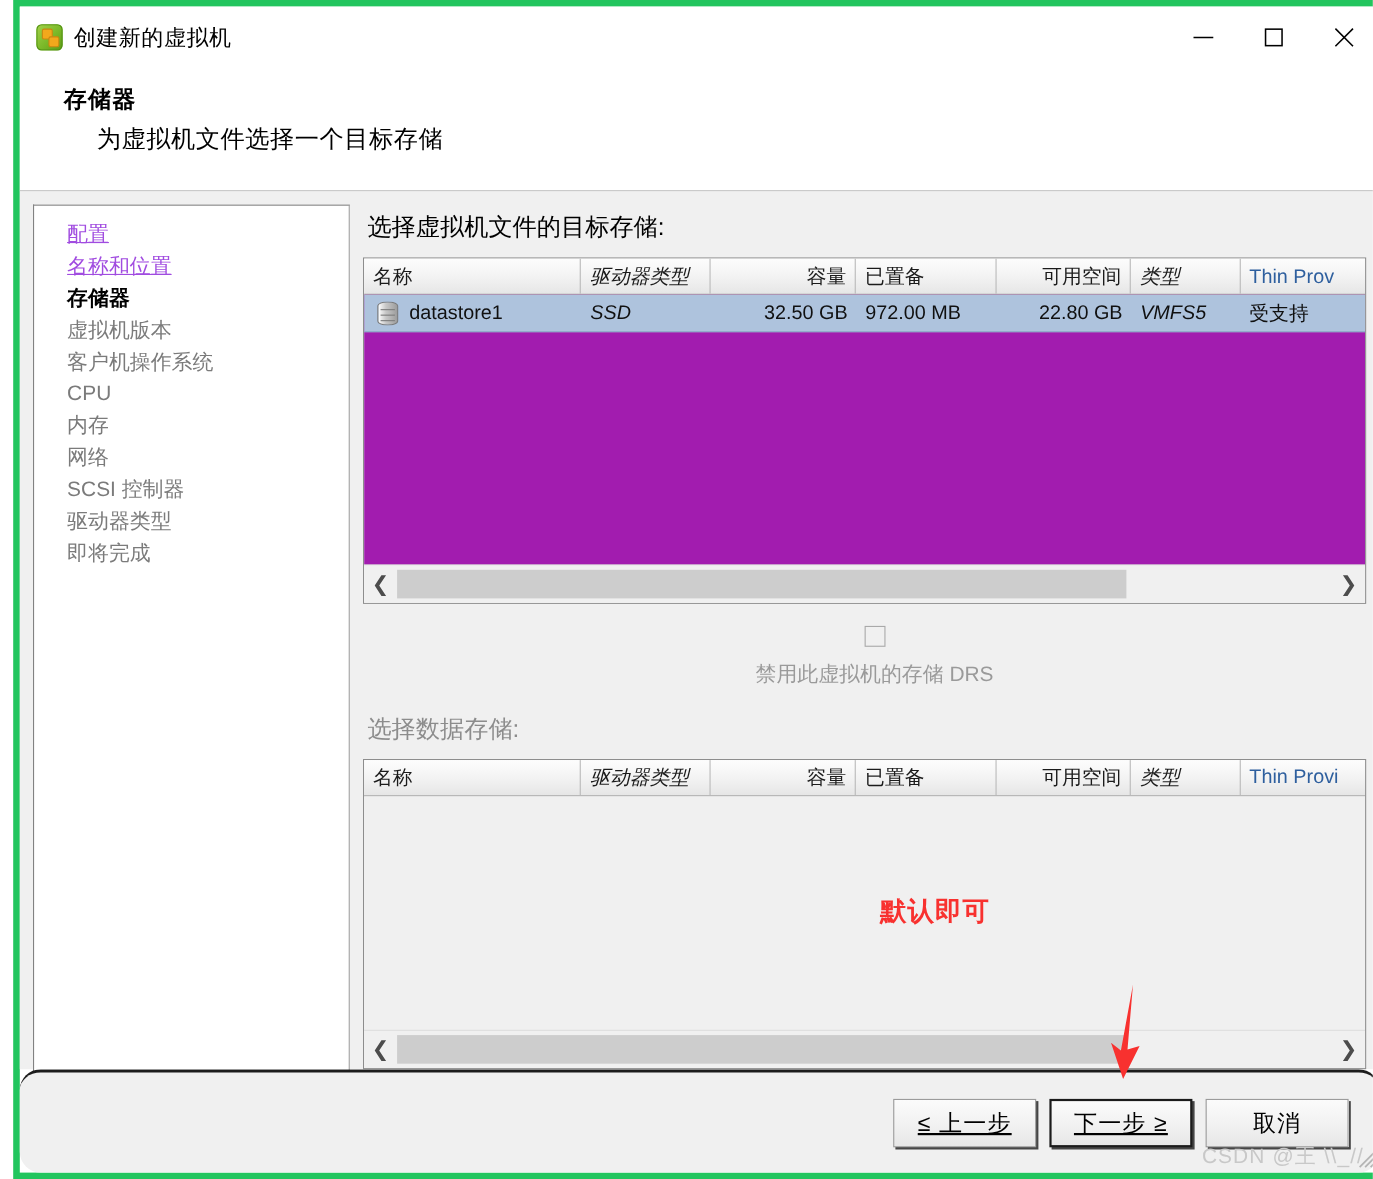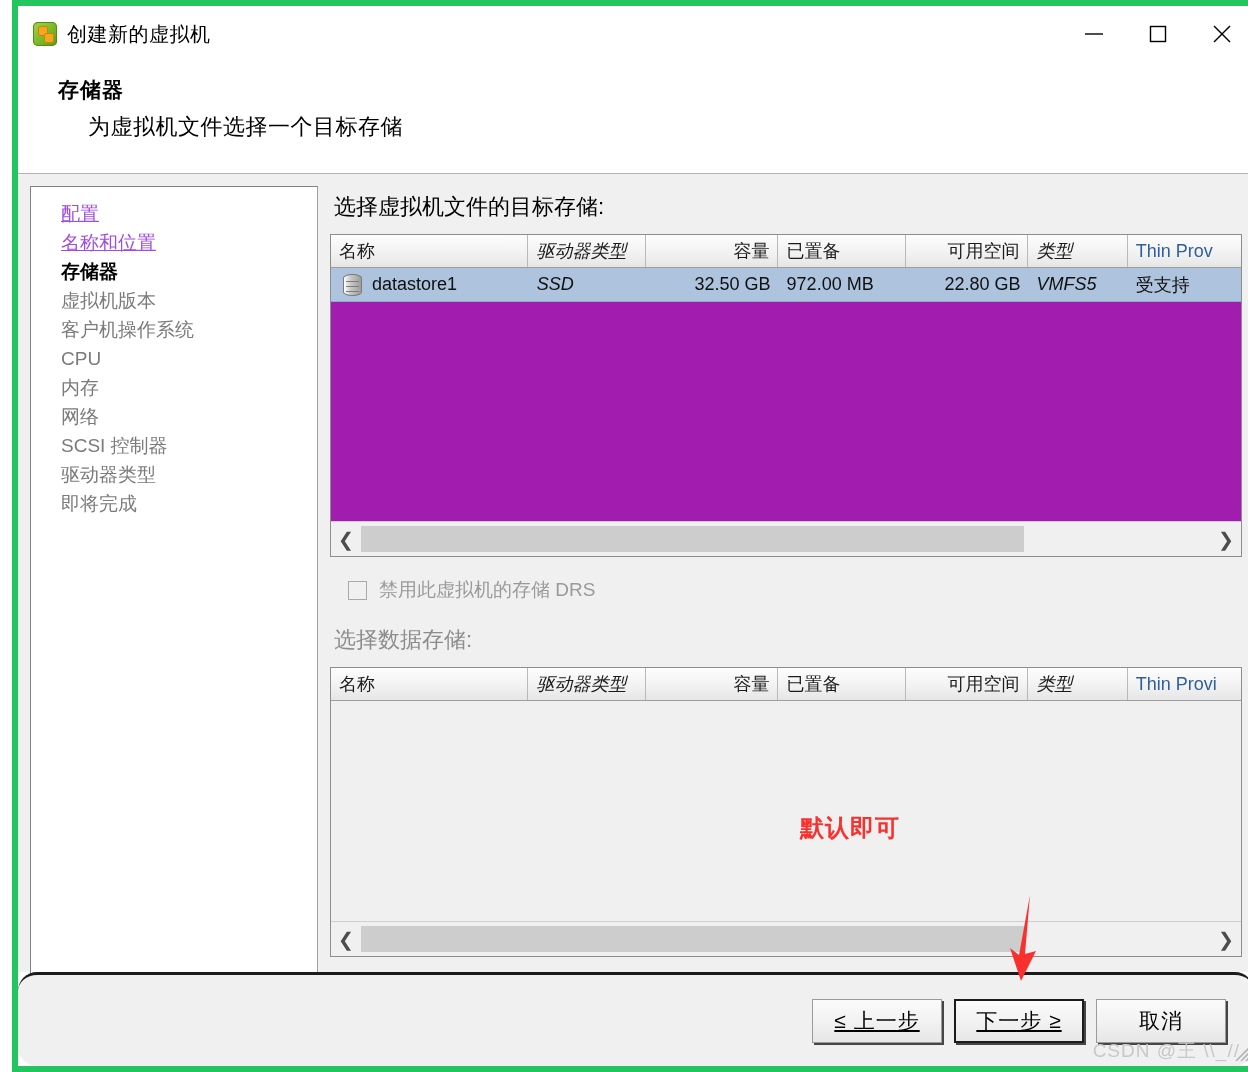--- a/index.html
+++ b/index.html
@@ -289,20 +289,21 @@
     width: 78%;
     cursor: pointer;
   }
 
   
   .cb-row {
     display: flex;
     align-items: center;
     margin: 20px 0 0 18px;
     gap: 12px;
+    flex-direction: column;
   }
   .cb-box {
     width: 19px; height: 19px;
     border: 1px solid #a9a9a9;
     background: #f0f0f0;
     box-sizing: border-box;
   }
   .cb-label {
     font-size: 19px;
     color: #9a9a9a;

